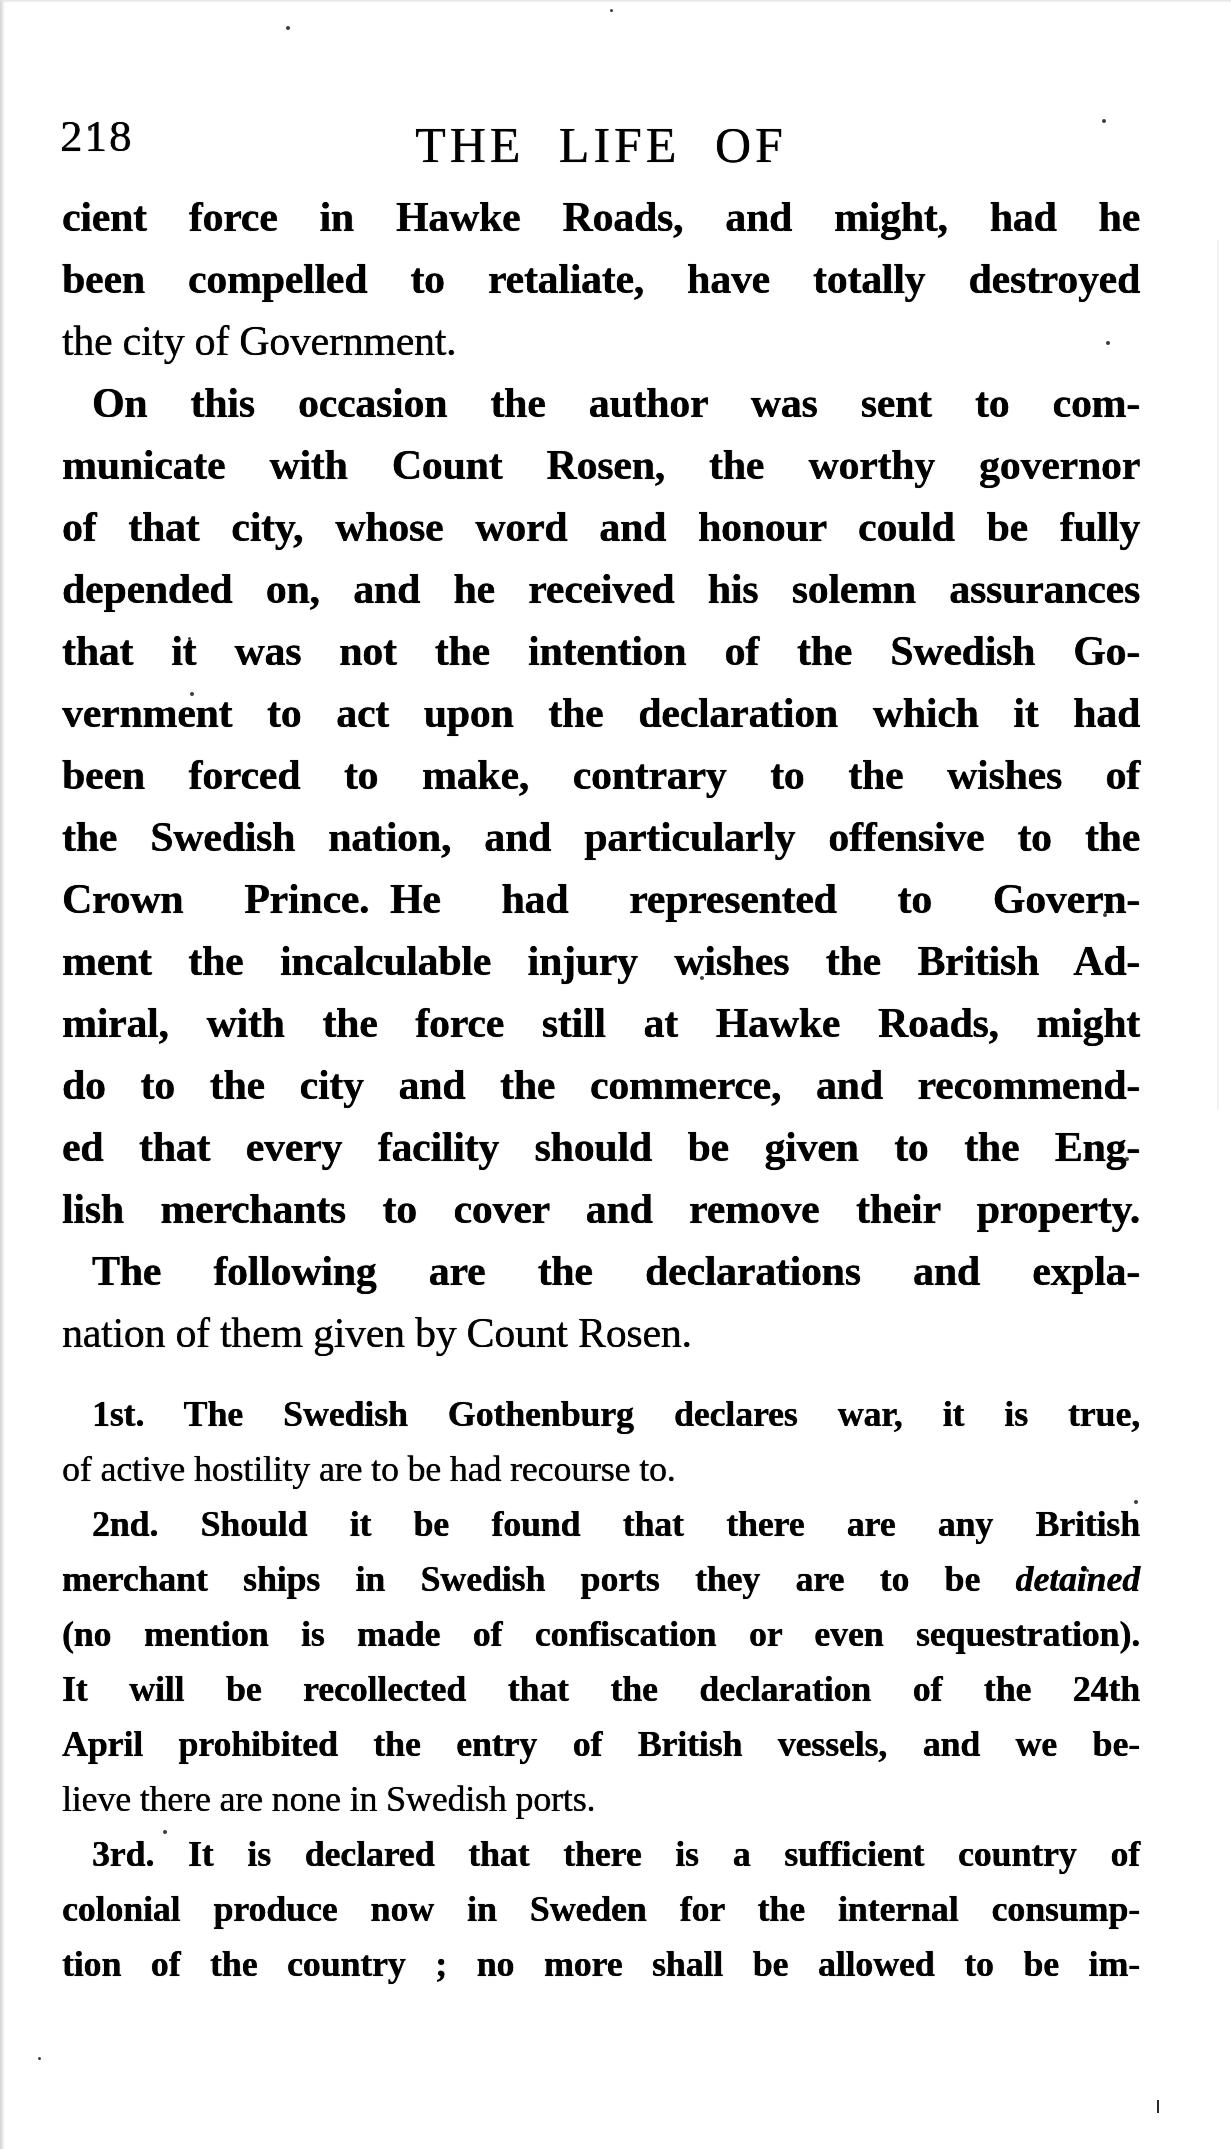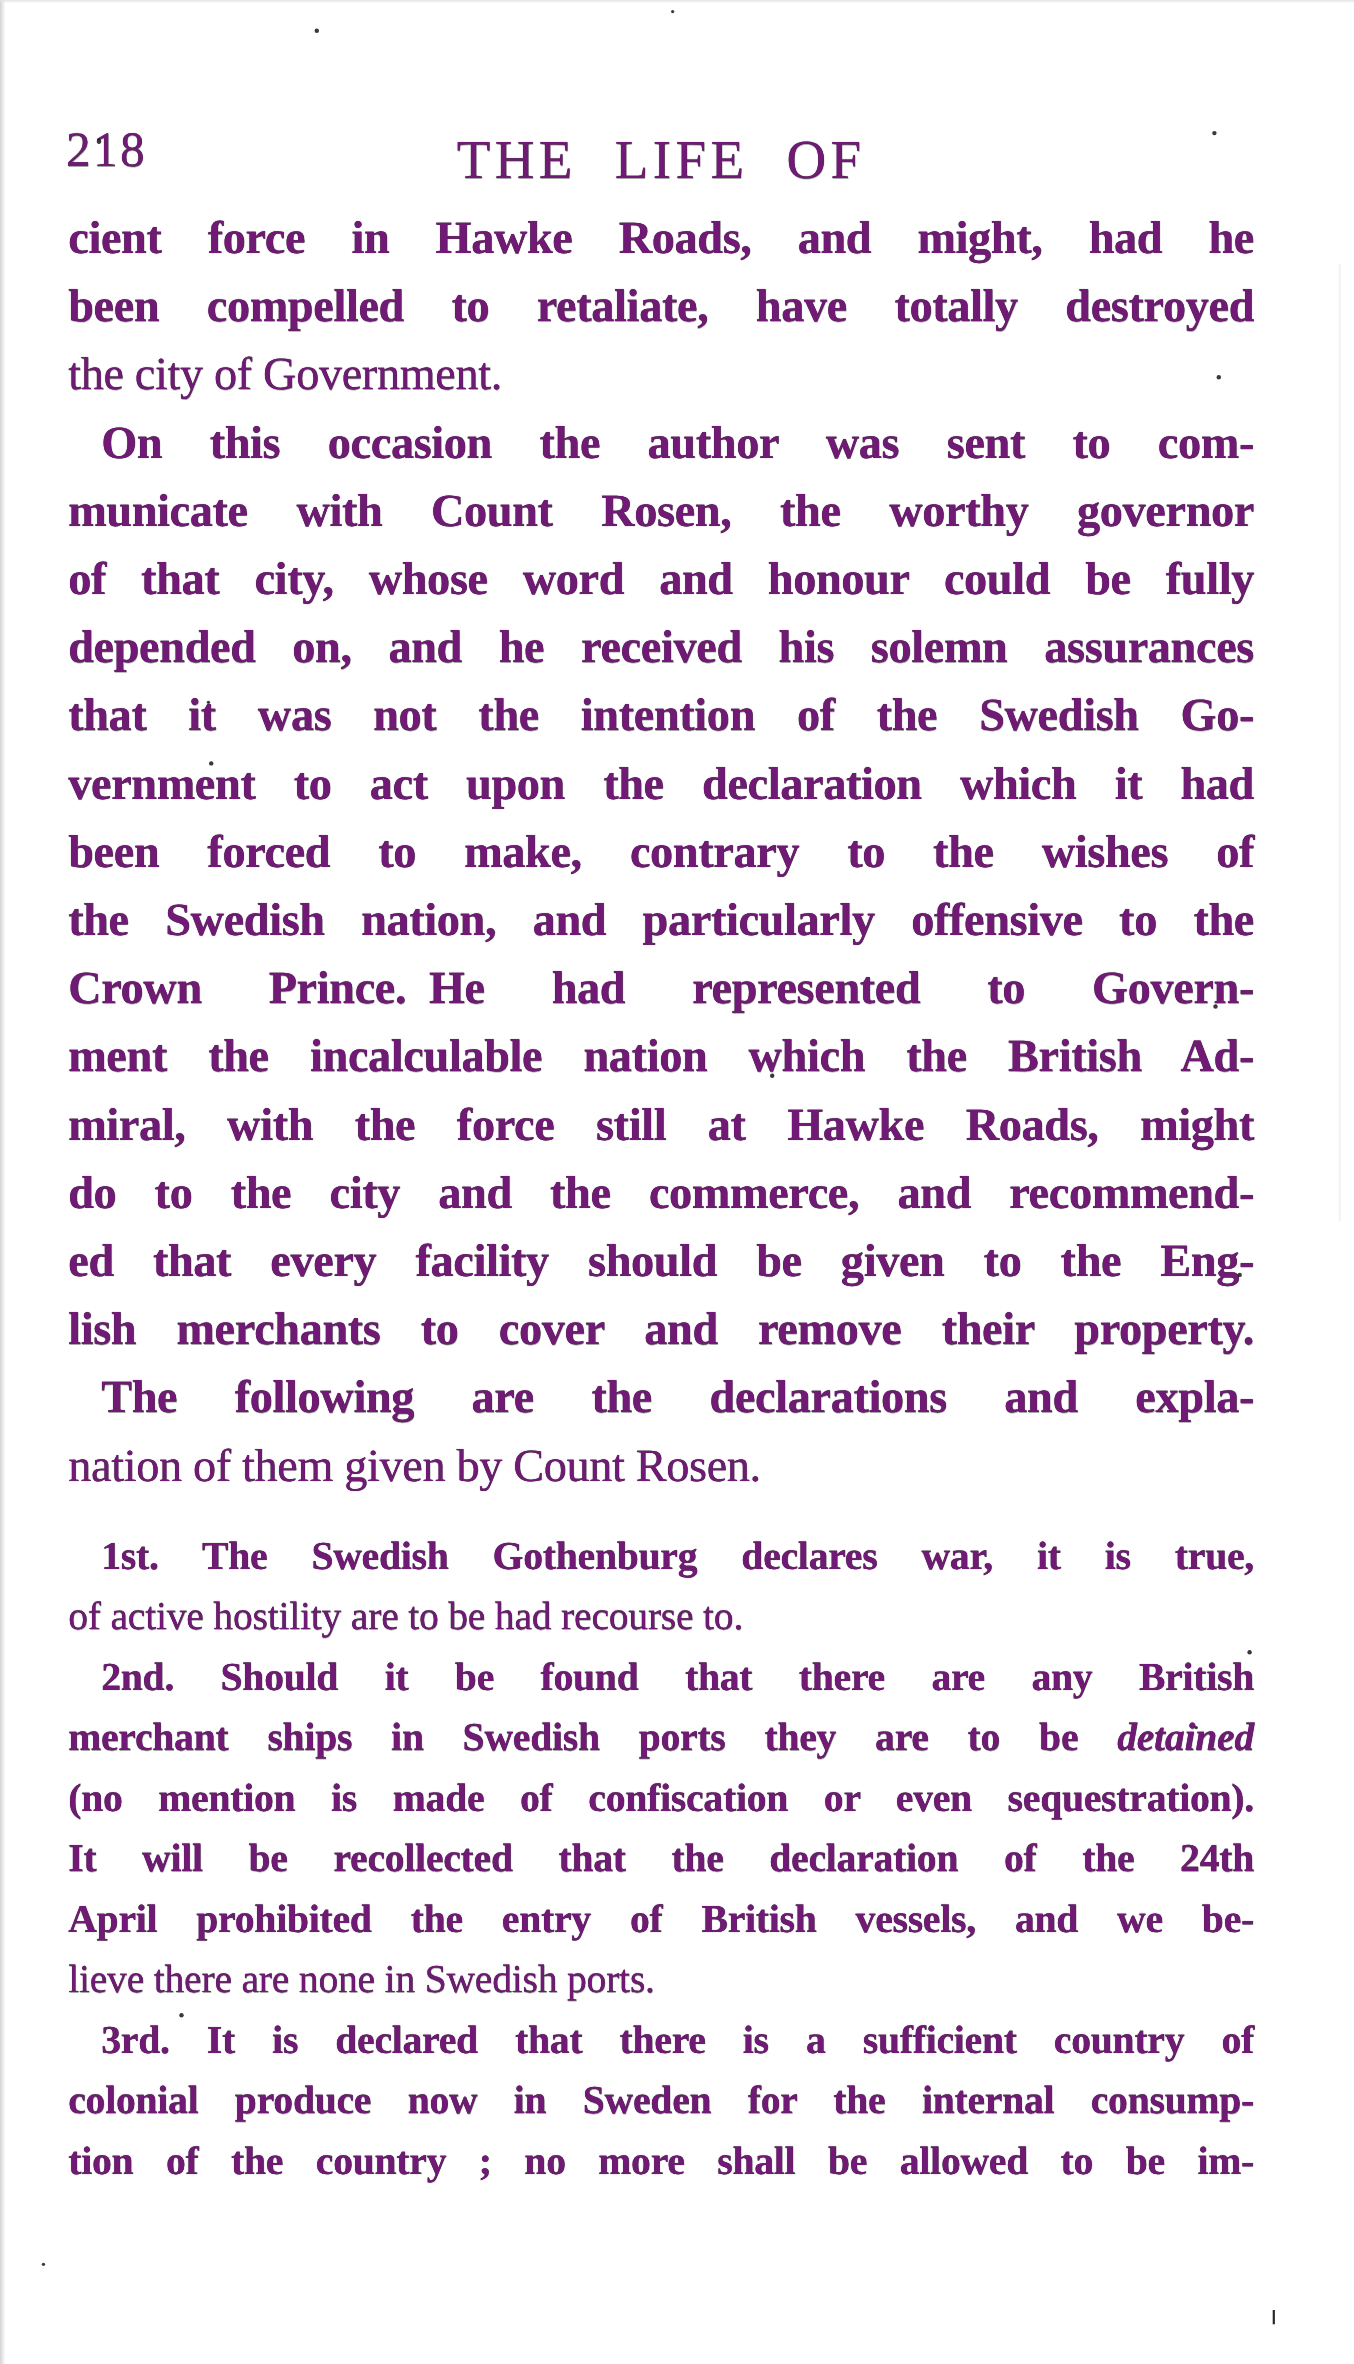--- a/index.html
+++ b/index.html
@@ -1,20 +1,20 @@
 <!DOCTYPE html>
 <html><head>
 <meta charset="utf-8">
 <style>
   html,body{margin:0;padding:0;background:#ffffff;}
   .page{
     position:relative;
     width:1231px;height:2149px;
     background:#ffffff;
-    color:#701a75;
+    color:#000000;
     font-family:"Liberation Serif","DejaVu Serif",serif;
     overflow:hidden;
   }
   .ink{ text-shadow:0 0 .7px rgba(0,0,0,.9), .4px .4px 0 rgba(0,0,0,.3); }
 
   #page-number{
     position:absolute;left:60px;top:110px;
     font-size:45px;letter-spacing:2px;
   }
   #running-title{
@@ -71,21 +71,21 @@
       <div class="line nj"><span>the city of Government.</span></div>
       <div class="line j ind"><span>On this occasion the author was sent to com-</span></div>
       <div class="line j"><span>municate with Count Rosen, the worthy governor</span></div>
       <div class="line j"><span>of that city, whose word and honour could be fully</span></div>
       <div class="line j"><span>depended on, and he received his solemn assurances</span></div>
       <div class="line j"><span>that it was not the intention of the Swedish Go-</span></div>
       <div class="line j"><span>vernment to act upon the declaration which it had</span></div>
       <div class="line j"><span>been forced to make, contrary to the wishes of</span></div>
       <div class="line j"><span>the Swedish nation, and particularly offensive to the</span></div>
       <div class="line j"><span>Crown Prince. He had represented to Govern-</span></div>
-      <div class="line j"><span>ment the incalculable nation which the British Ad-</span></div>
+      <div class="line j"><span>ment the incalculable injury wishes the British Ad-</span></div>
       <div class="line j"><span>miral, with the force still at Hawke Roads, might</span></div>
       <div class="line j"><span>do to the city and the commerce, and recommend-</span></div>
       <div class="line j"><span>ed that every facility should be given to the Eng-</span></div>
       <div class="line j"><span>lish merchants to cover and remove their property.</span></div>
       <div class="line j ind"><span>The following are the declarations and expla-</span></div>
       <div class="line nj"><span>nation of them given by Count Rosen.</span></div>
     </div>
 
   <div id="small-block" class="ink">
       <div class="line j ind"><span>1st. The Swedish Gothenburg declares war, it is true,</span></div>

